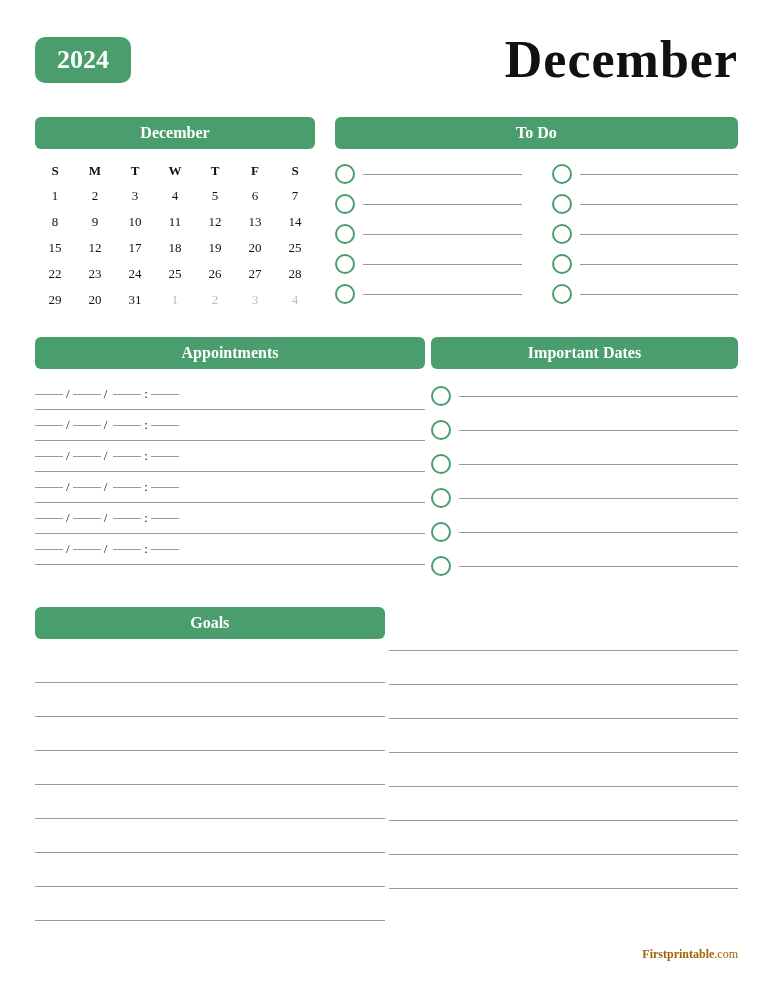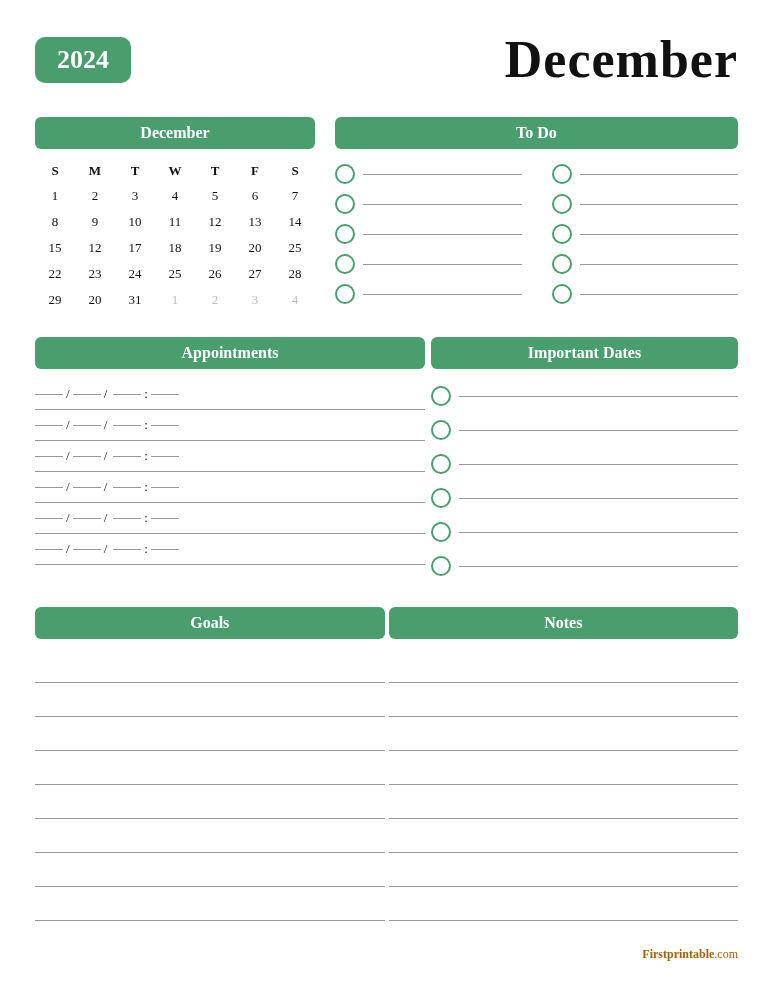--- a/index.html
+++ b/index.html
@@ -478,21 +478,20 @@
         <div class="line-item"></div>
         <div class="line-item"></div>
         <div class="line-item"></div>
         <div class="line-item"></div>
         <div class="line-item"></div>
         <div class="line-item"></div>
       </div>
   </div>
 
   <div class="notes-section">
-    <div class="section-header">Notes</div>
     <div class="lined-area" id="notes-lines">
         <div class="line-item"></div>
         <div class="line-item"></div>
         <div class="line-item"></div>
         <div class="line-item"></div>
         <div class="line-item"></div>
         <div class="line-item"></div>
         <div class="line-item"></div>
         <div class="line-item"></div>
       </div>

